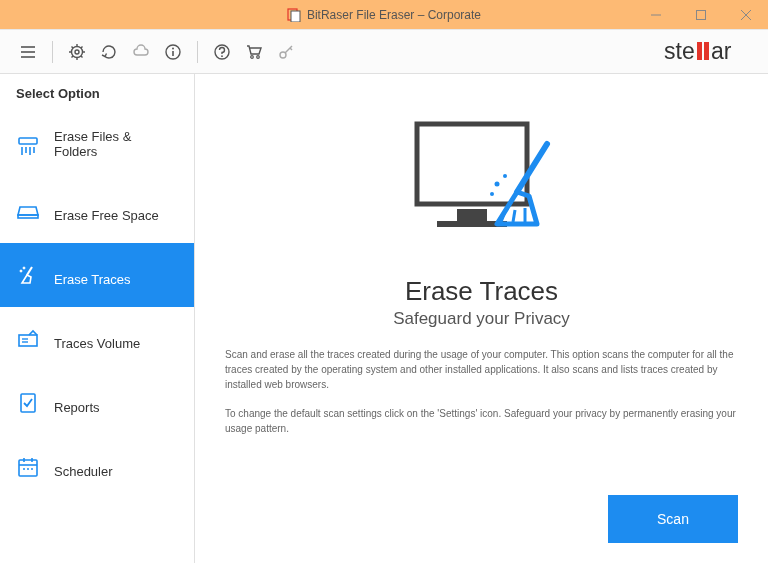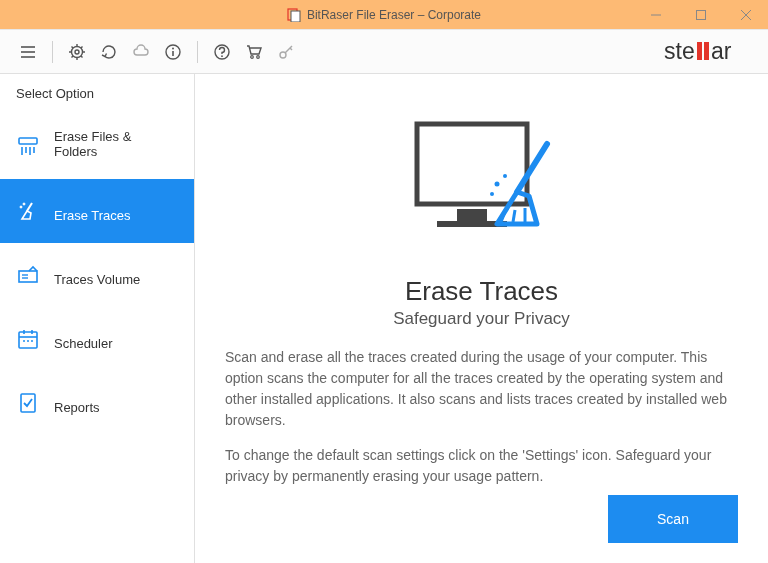--- a/index.html
+++ b/index.html
@@ -11,32 +11,32 @@
 .titlebar .win-btn { width: 45px; display: flex; align-items: center; justify-content: center; color: #888; font-size: 14px; }
 
 .toolbar { height: 44px; background: #fbfbfb; display: flex; align-items: center; padding: 0 14px; gap: 4px; border-bottom: 1px solid #e0e0e0; }
 .toolbar .tb-icon { width: 28px; height: 28px; display: flex; align-items: center; justify-content: center; color: #666; border-radius: 3px; }
 .toolbar .tb-sep { width: 1px; height: 22px; background: #d0d0d0; margin: 0 6px; }
 .toolbar .logo { margin-left: auto; display: flex; align-items: flex-start; }
 
 .main { display: flex; height: 489px; }
 
 .sidebar { width: 195px; border-right: 1px solid #e0e0e0; display: flex; flex-direction: column; padding-top: 12px; }
-.sidebar-header { font-size: 13px; font-weight: 400; color: #333; padding: 0 16px 8px; }
+.sidebar-header { font-size: 13px; font-weight: 700; color: #333; padding: 0 16px 8px; }
 .sidebar-item { display: flex; align-items: flex-end; gap: 14px; padding: 20px 16px; font-size: 13px; color: #333; cursor: pointer; }
 .sidebar-item.active { background: #1d8cf0; color: #fff; }
 .sidebar-item .sb-icon { width: 24px; height: 24px; display: flex; align-items: center; justify-content: center; flex-shrink: 0; }
 .sidebar-item.active svg { stroke: #fff; fill: #fff; }
 
 .content { flex: 1; display: flex; flex-direction: column; padding: 40px 30px 18px 30px; position: relative; }
 .content .hero { display: flex; flex-direction: column; align-items: center; }
 .content .hero-icon { margin-bottom: 22px; }
 .content .hero-title { font-size: 26px; color: #333; font-weight: 400; margin-bottom: 2px; }
 .content .hero-subtitle { font-size: 17px; color: #555; margin-bottom: 18px; text-align: right; }
-.content .desc { font-size: 14px; color: #666; line-height: 1.5; margin-bottom: 14px; }
+.content .desc { font-size: 10px; color: #666; line-height: 1.5; margin-bottom: 14px; }
 .content .scan-btn { position: absolute; bottom: 20px; right: 30px; background: #1d8cf0; color: #fff; border: none; width: 130px; height: 48px; font-size: 14px; cursor: pointer; }
 
 svg { display: block; }
 </style>
 </head>
 <body>
 
 <div class="titlebar">
   <div class="title-content">
     <span>
@@ -153,20 +153,29 @@
             <rect x="3" y="3" width="18" height="6" rx="1" fill="none" stroke="#1d8cf0" stroke-width="1.6"></rect>
             <line x1="6" y1="12" x2="6" y2="20" stroke="#1d8cf0" stroke-width="1.6"></line>
             <line x1="10" y1="12" x2="10" y2="18" stroke="#1d8cf0" stroke-width="1.6"></line>
             <line x1="14" y1="12" x2="14" y2="20" stroke="#1d8cf0" stroke-width="1.6"></line>
             <line x1="18" y1="12" x2="18" y2="18" stroke="#1d8cf0" stroke-width="1.6"></line>
           </svg>
       </span>
       <span>Erase Files &amp; Folders</span>
     </div>
 
+    <div class="sidebar-item">
+      <span class="sb-icon">
+        <svg width="24" height="24" viewBox="0 0 24 24">
+            <path d="M4 8 L20 8 L22 16 L2 16 Z" fill="none" stroke="#1d8cf0" stroke-width="1.6"></path>
+            <rect x="2" y="16" width="20" height="3" fill="none" stroke="#1d8cf0" stroke-width="1.6"></rect>
+          </svg>
+      </span>
+      <span>Erase Free Space</span>
+    </div>
 
     <div class="sidebar-item active">
       <span class="sb-icon">
         <svg width="24" height="24" viewBox="0 0 24 24">
             <line x1="16" y1="4" x2="11" y2="12" stroke="#fff" stroke-width="2"></line>
             <path d="M11 12 L6 20 L14 20 L15 14 Z" fill="none" stroke="#fff" stroke-width="1.6"></path>
             <circle cx="5" cy="8" r="1" fill="#fff"></circle>
             <circle cx="8" cy="5" r="1" fill="#fff"></circle>
           </svg>
       </span>
@@ -176,45 +185,45 @@
     <div class="sidebar-item">
       <span class="sb-icon">
         <svg width="24" height="24" viewBox="0 0 24 24">
             <rect x="3" y="8" width="18" height="11" fill="none" stroke="#1d8cf0" stroke-width="1.6"></rect>
             <polyline points="13,8 17,4 21,8" fill="none" stroke="#1d8cf0" stroke-width="1.6"></polyline>
             <line x1="6" y1="12" x2="12" y2="12" stroke="#1d8cf0" stroke-width="1.4"></line>
             <line x1="6" y1="15" x2="12" y2="15" stroke="#1d8cf0" stroke-width="1.4"></line>
           </svg>
       </span>
       <span>Traces Volume</span>
+    </div>
+
+    <div class="sidebar-item">
+      <span class="sb-icon">
+        <svg width="24" height="24" viewBox="0 0 24 24">
+            <rect x="5" y="3" width="14" height="18" rx="1" fill="none" stroke="#1d8cf0" stroke-width="1.6"></rect>
+            <polyline points="8,12 11,15 16,8" fill="none" stroke="#1d8cf0" stroke-width="1.8"></polyline>
+          </svg>
+      </span>
+      <span>Reports</span>
     </div>
 
     <div class="sidebar-item">
       <span class="sb-icon">
         <svg width="24" height="24" viewBox="0 0 24 24">
             <rect x="3" y="5" width="18" height="16" rx="1" fill="none" stroke="#1d8cf0" stroke-width="1.6"></rect>
             <line x1="3" y1="10" x2="21" y2="10" stroke="#1d8cf0" stroke-width="1.6"></line>
             <line x1="8" y1="3" x2="8" y2="7" stroke="#1d8cf0" stroke-width="1.6"></line>
             <line x1="16" y1="3" x2="16" y2="7" stroke="#1d8cf0" stroke-width="1.6"></line>
             <circle cx="8" cy="14" r="1" fill="#1d8cf0"></circle>
             <circle cx="12" cy="14" r="1" fill="#1d8cf0"></circle>
             <circle cx="16" cy="14" r="1" fill="#1d8cf0"></circle>
           </svg>
       </span>
       <span>Scheduler</span>
-    </div>
-
-    <div class="sidebar-item">
-      <span class="sb-icon">
-        <svg width="24" height="24" viewBox="0 0 24 24">
-            <rect x="5" y="3" width="14" height="18" rx="1" fill="none" stroke="#1d8cf0" stroke-width="1.6"></rect>
-            <polyline points="8,12 11,15 16,8" fill="none" stroke="#1d8cf0" stroke-width="1.8"></polyline>
-          </svg>
-      </span>
-      <span>Reports</span>
     </div>
   </div>
 
   <div class="content">
     <div class="hero">
       <div class="hero-icon">
         <svg width="170" height="140" viewBox="0 0 170 140">
           <rect x="20" y="10" width="110" height="80" fill="none" stroke="#444" stroke-width="5"></rect>
           <rect x="60" y="95" width="30" height="12" fill="#444"></rect>
           <rect x="40" y="107" width="70" height="6" fill="#444"></rect>

